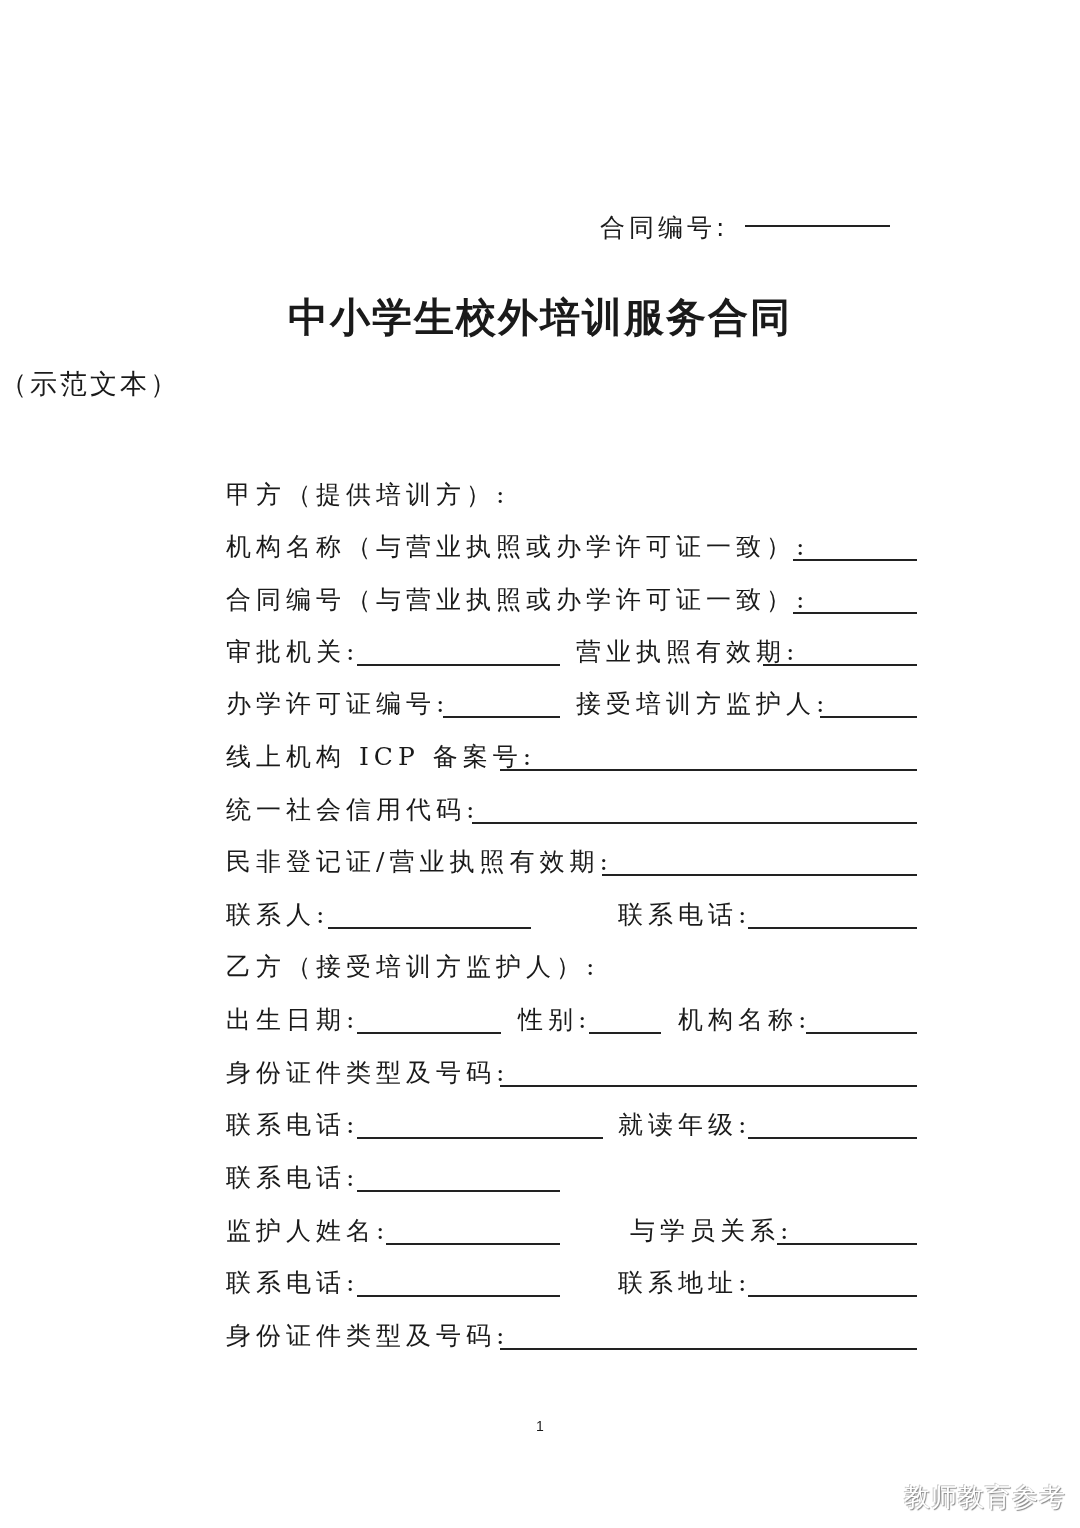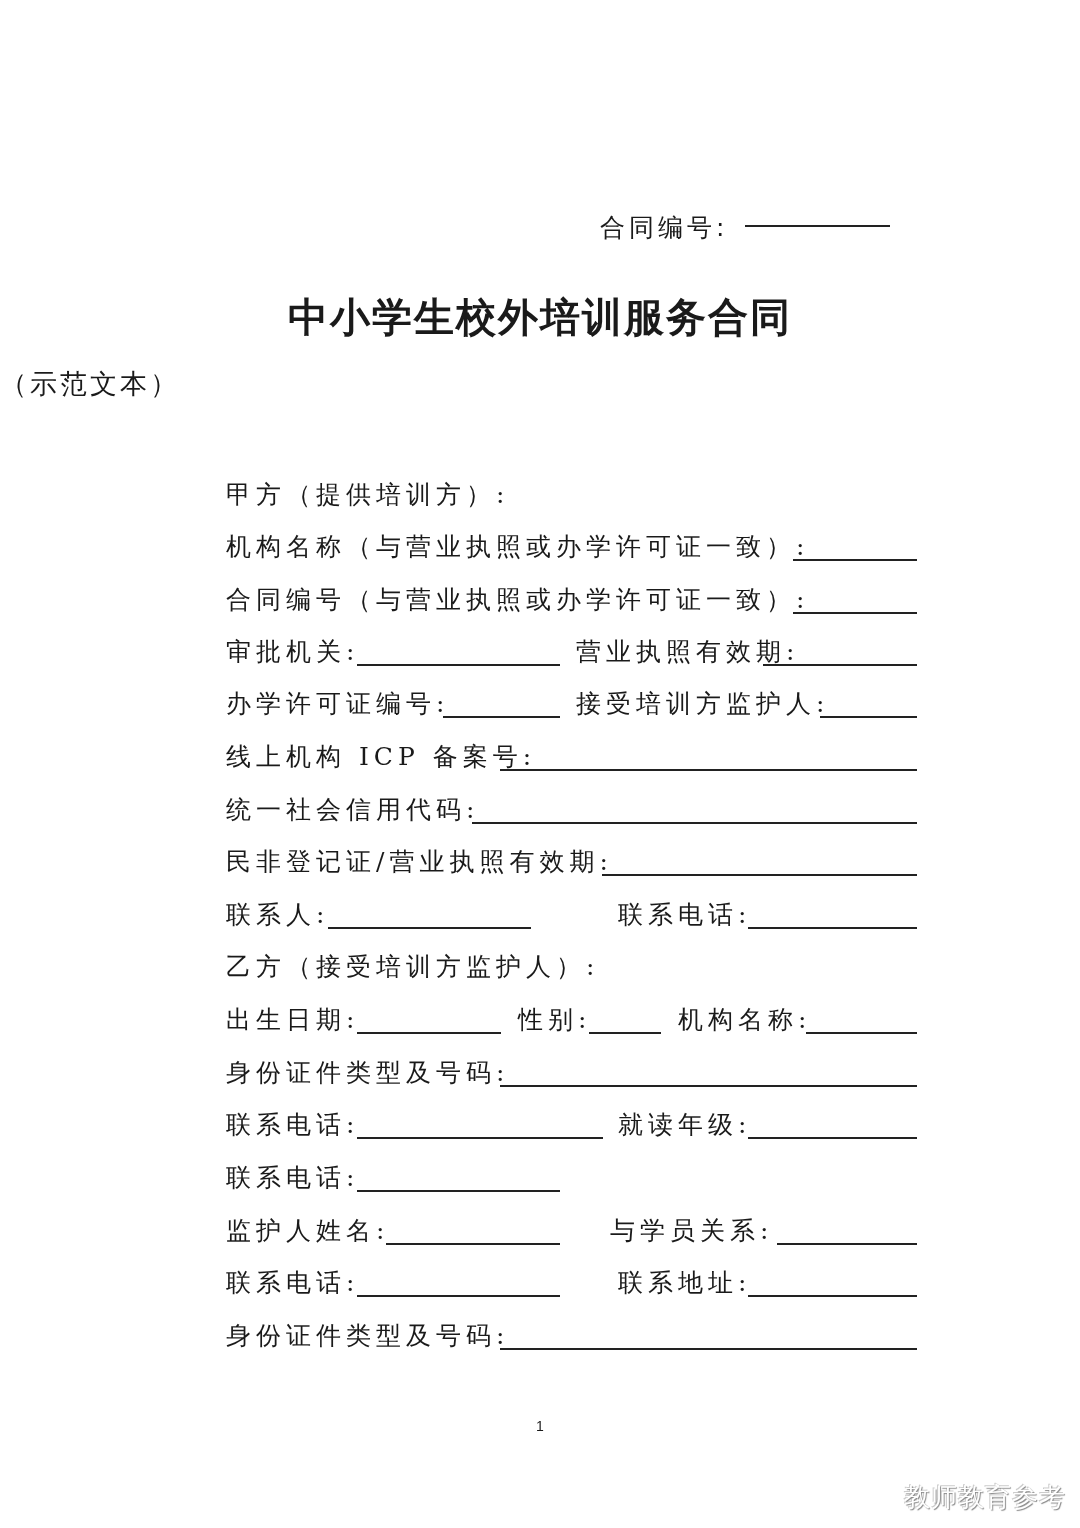--- a/index.html
+++ b/index.html
@@ -101,21 +101,21 @@
 <div class="line" style="left:357px; top:1137px; width:246px;"></div>
 <div class="line" style="left:748px; top:1137px; width:169px;"></div>
 
 <div class="row" style="top:1161px;">
   <span class="lbl" style="left:0">联系电话:</span>
 </div>
 <div class="line" style="left:357px; top:1190px; width:203px;"></div>
 
 <div class="row" style="top:1214px;">
   <span class="lbl" style="left:0">监护人姓名:</span>
-  <span class="lbl" style="left:384px">与学员关系:</span>
+  <span class="lbl" style="left:404px">与学员关系:</span>
 </div>
 <div class="line" style="left:386px; top:1243px; width:174px;"></div>
 <div class="line" style="left:777px; top:1243px; width:140px;"></div>
 
 <div class="row" style="top:1266px;">
   <span class="lbl" style="left:0">联系电话:</span>
   <span class="lbl" style="left:392px">联系地址:</span>
 </div>
 <div class="line" style="left:357px; top:1295px; width:203px;"></div>
 <div class="line" style="left:748px; top:1295px; width:169px;"></div>

